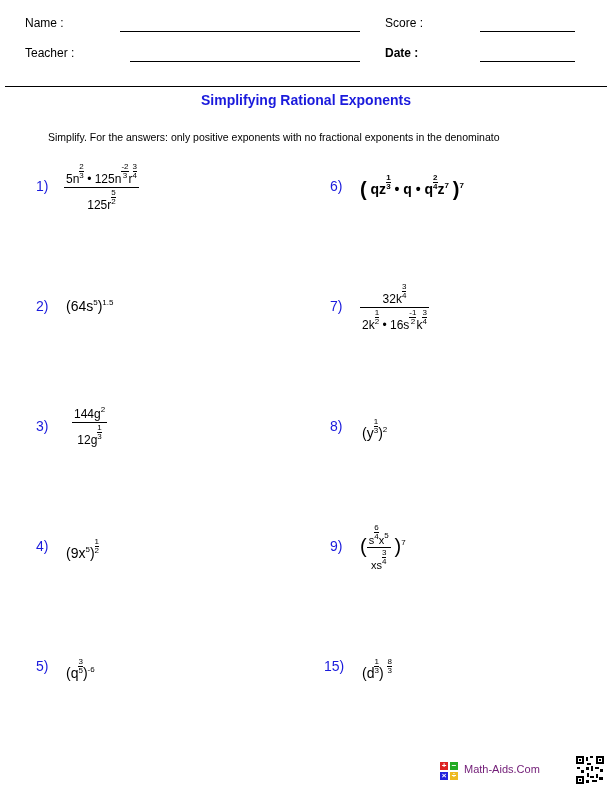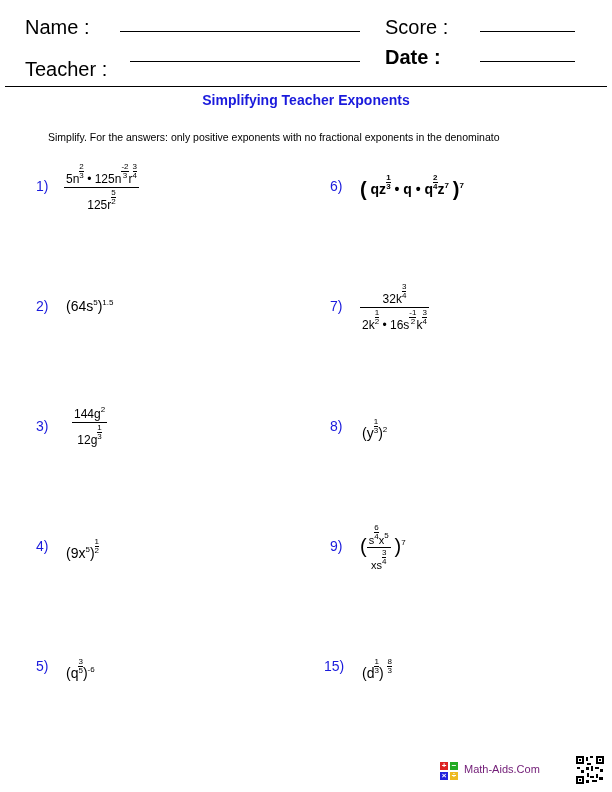--- a/index.html
+++ b/index.html
@@ -1,19 +1,19 @@
 <!DOCTYPE html>
 <html><head>
 <meta charset="utf-8">
 <style>
   html, body { margin: 0; padding: 0; background: #ffffff; }
   body { width: 612px; height: 792px; position: relative; overflow: hidden;
          font-family: "Liberation Sans", sans-serif; color: #000; }
   .abs { position: absolute; }
-  .hdr-label { font-size: 20px; }
+  .hdr-label { font-size: 12px; }
   .hdr-line { position: absolute; height: 1px; background: #000; }
   .rule { position: absolute; left: 5px; right: 5px; top: 86px; height: 1px; background: #000; }
   .title { position: absolute; top: 92px; left: 0; width: 612px; text-align: center;
            font-size: 14px; font-weight: bold; color: #1a1adc; }
   .instr { position: absolute; top: 131px; left: 48px; font-size: 10.5px; font-weight: normal; white-space: nowrap; }
   .num { position: absolute; font-size: 14px; color: #1a1adc; }
   .expr { position: absolute; font-size: 14px; white-space: nowrap; }
   .frac { display: inline-block; vertical-align: middle; text-align: center; }
   .frac > .n { display: block; padding: 0 2px 1px; }
   .frac > .d { display: block; border-top: 1px solid #000; padding: 1px 2px 0; }
@@ -26,29 +26,29 @@
   .logo { position: absolute; left: 440px; top: 762px; width: 18px; height: 18px; }
   .logo div { position: absolute; width: 8px; height: 8px; font-size: 8px; line-height: 8px; text-align: center; font-weight: bold; }
   .brand { position: absolute; left: 464px; top: 763px; font-size: 11px; color: #701a75; }
   .qr { position: absolute; left: 575px; top: 755px; width: 30px; height: 30px; }
 </style>
 </head>
 <body>
 
 <div class="abs hdr-label" style="left:25px; top:16px;">Name :</div>
 <div class="hdr-line" style="left:120px; width:240px; top:31px;"></div>
-<div class="abs hdr-label" style="left:25px; top:58px;text-align:center;">Teacher :</div>
+<div class="abs hdr-label" style="left:25px; top:46px;text-align:center;">Teacher :</div>
 <div class="hdr-line" style="left:130px; width:230px; top:61px;"></div>
 <div class="abs hdr-label" style="left:385px; top:16px;">Score :</div>
 <div class="hdr-line" style="left:480px; width:95px; top:31px;"></div>
 <div class="abs hdr-label" style="left:385px; top:46px;font-weight:bold;">Date :</div>
 <div class="hdr-line" style="left:480px; width:95px; top:61px;"></div>
 
 <div class="rule"></div>
-<div class="title">Simplifying Teacher Exponents</div>
+<div class="title">Simplifying Rational Exponents</div>
 <div class="instr">Simplify. For the answers: only positive exponents with no fractional exponents in the denominato</div>
 
 <div class="num" style="left:36px; top:178px;">1)</div>
 <div class="expr big-frac" style="left:64px; top:163px;">
   <span class="frac">
     <span class="n">5n<span class="sf"><span>2</span><span class="b">3</span></span> • 125n<span class="sf"><span>-2</span><span class="b">3</span></span>r<span class="sf"><span>3</span><span class="b">4</span></span></span>
     <span class="d">125r<span class="sf"><span>5</span><span class="b">2</span></span></span>
   </span>
 </div>
 

